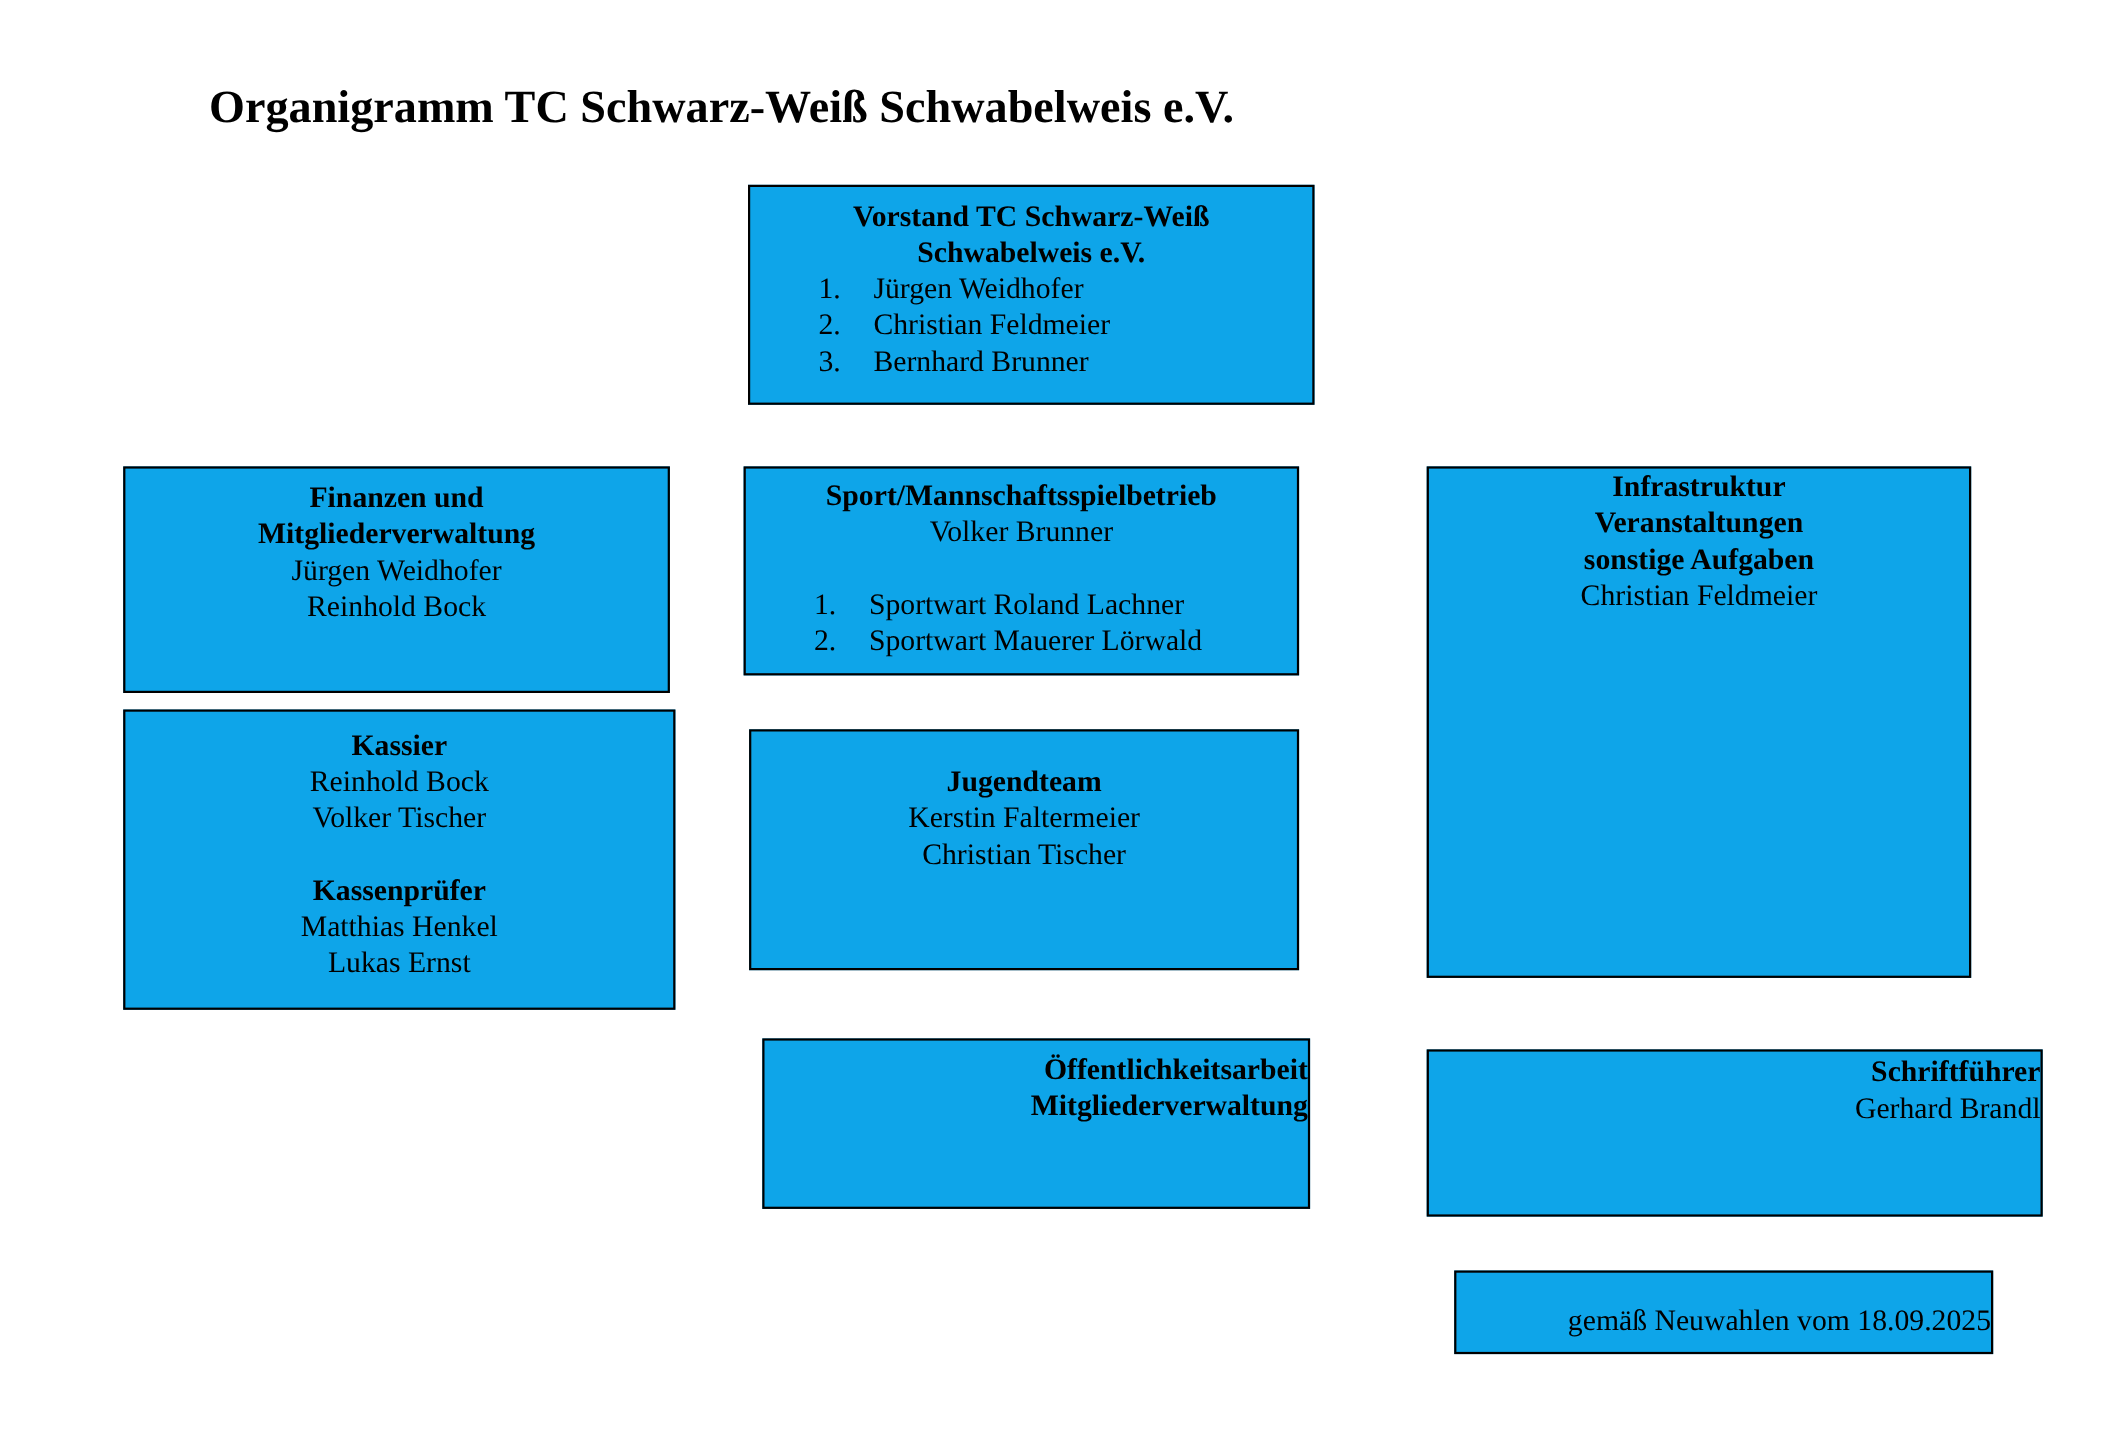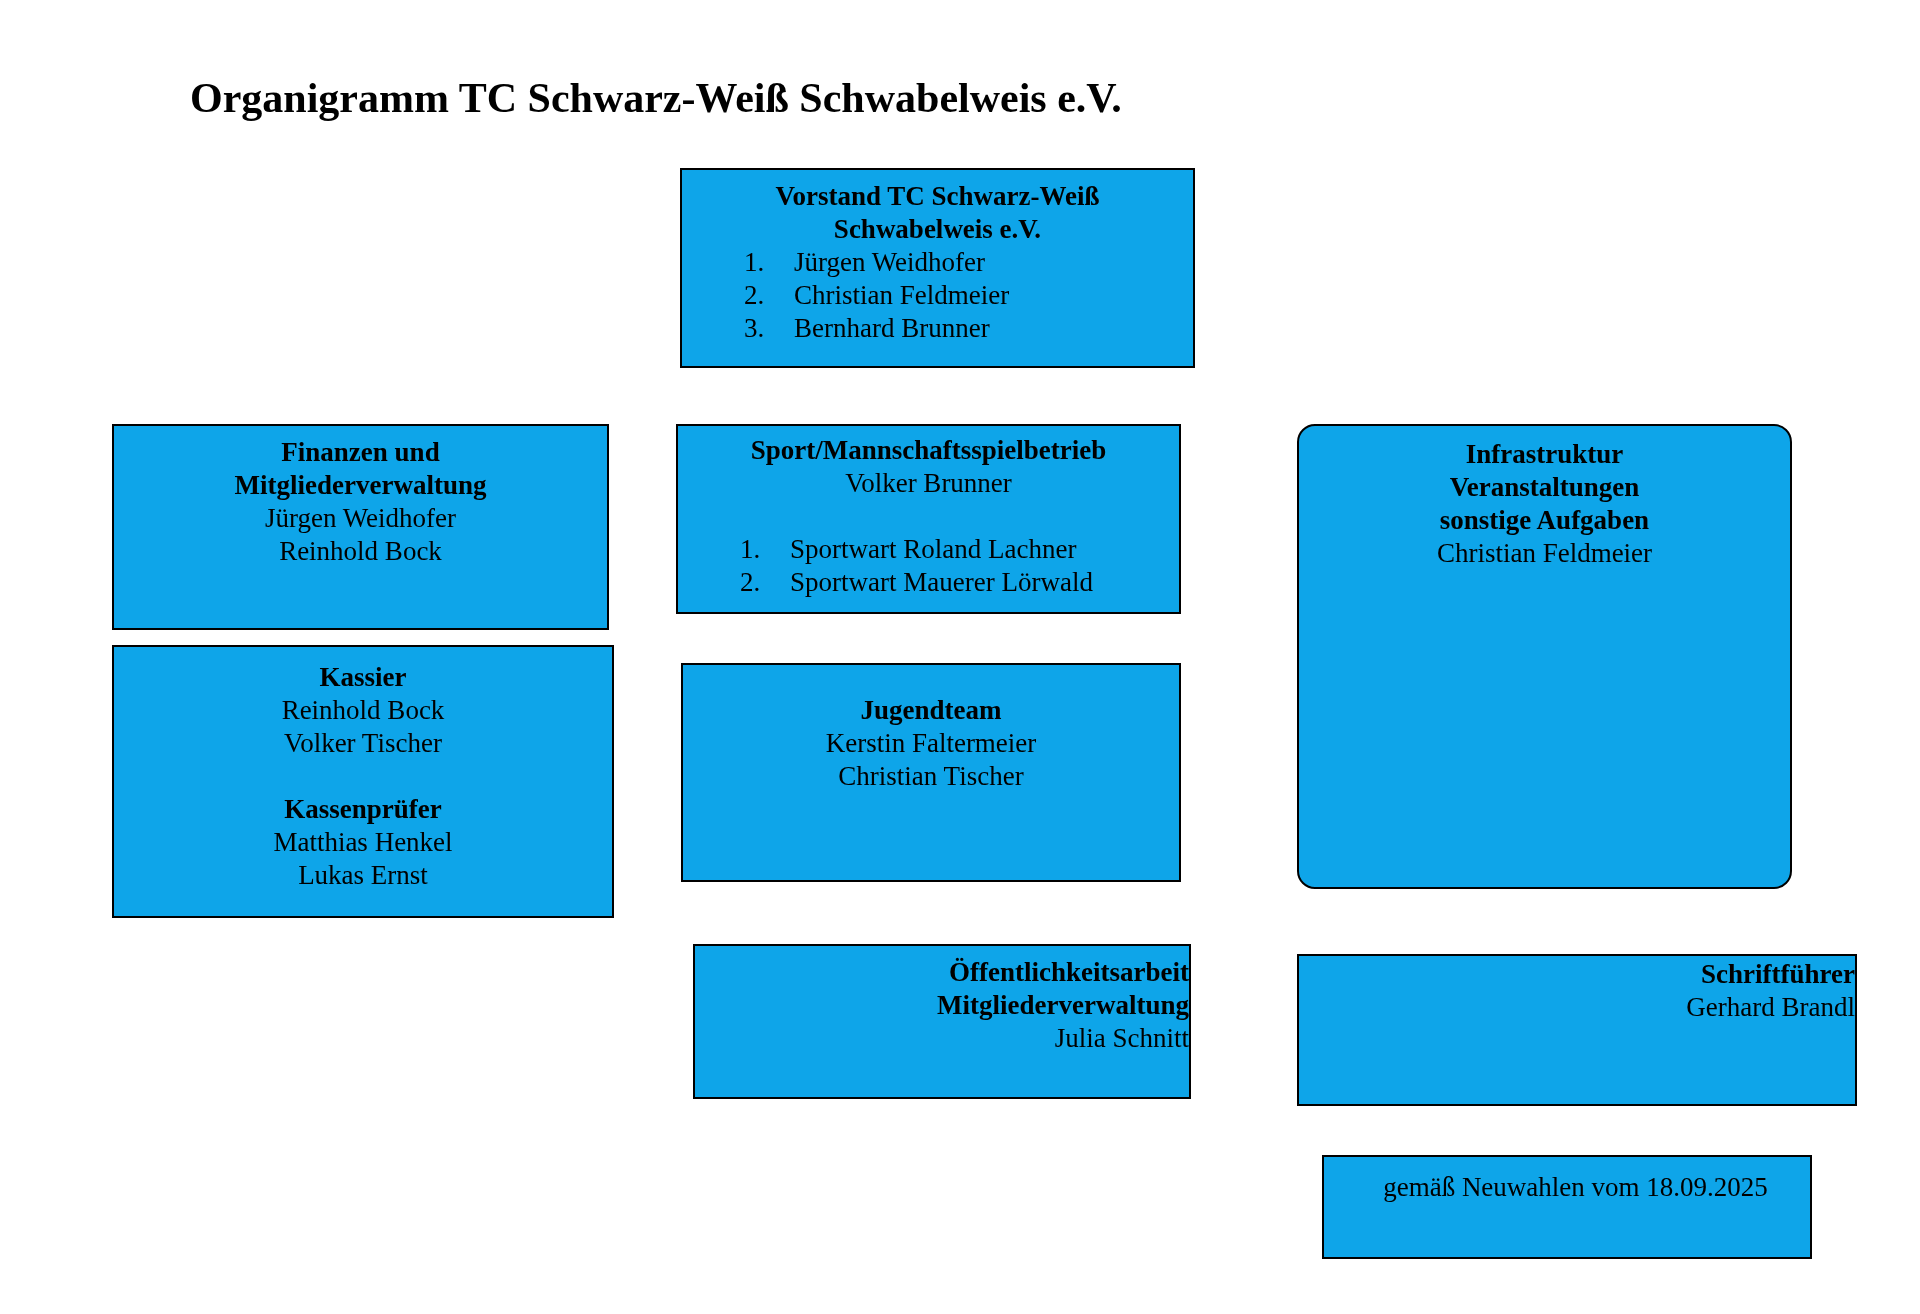--- a/index.html
+++ b/index.html
@@ -38,27 +38,27 @@
     text-align: left;
     height: 33px;
     padding-left: 62px;
   }
   .li .num { width: 50px; flex: none; }
 
   
   .box-vorstand        { left: 680px;  top: 168px;  width: 515px; height: 200px; padding-top: 10px; }
   .box-finanzen        { left: 112px;  top: 424px;  width: 497px; height: 206px; padding-top: 10px; }
   .box-sport           { left: 676px;  top: 424px;  width: 505px; height: 190px; padding-top: 8px; }
-  .box-infrastruktur   { left: 1297px; top: 424px;  width: 495px; height: 465px; padding-top: 12px; border-radius: 18px; }
+  .box-infrastruktur   { left: 1297px; top: 424px;  width: 495px; height: 465px; padding-top: 0; }
   .box-kassier         { left: 112px;  top: 645px;  width: 502px; height: 273px; padding-top: 14px; }
   .box-jugendteam      { left: 681px;  top: 663px;  width: 500px; height: 219px; padding-top: 29px; }
   .box-oeffentlichkeit { left: 693px;  top: 944px;  width: 498px; height: 155px; padding-top: 10px; text-align: right; }
   .box-schriftfuehrer  { left: 1297px; top: 954px;  width: 560px; height: 152px; padding-top: 2px; text-align: right; }
-  .box-neuwahlen       { left: 1322px; top: 1155px; width: 490px; height: 104px;
-                         text-align: center; padding-left: 17px; padding-top: 14px; }
+  .box-neuwahlen       { left: 1322px; top: 1155px; width: 490px; height: 76px;
+                         text-align: right; padding-left: 17px; padding-top: 27px; }
 </style>
 </head>
 <body>
 
 <div class="canvas">
 
   <div class="page-title">Organigramm TC Schwarz-Weiß Schwabelweis e.V.</div>
 
   <div class="box box-vorstand">
     <div class="line b">Vorstand TC Schwarz-Weiß</div>
@@ -117,21 +117,20 @@
 
   <div class="box box-jugendteam">
     <div class="line b">Jugendteam</div>
     <div class="line">Kerstin Faltermeier</div>
     <div class="line">Christian Tischer</div>
   </div>
 
   <div class="box box-oeffentlichkeit">
     <div class="line b">Öffentlichkeitsarbeit</div>
     <div class="line b">Mitgliederverwaltung</div>
-    <div class="line">Julia Schnitt</div>
   </div>
 
   <div class="box box-schriftfuehrer">
     <div class="line b">Schriftführer</div>
     <div class="line">Gerhard Brandl</div>
   </div>
 
   <div class="box box-neuwahlen">
     <div class="line">gemäß Neuwahlen vom 18.09.2025</div>
   </div>

